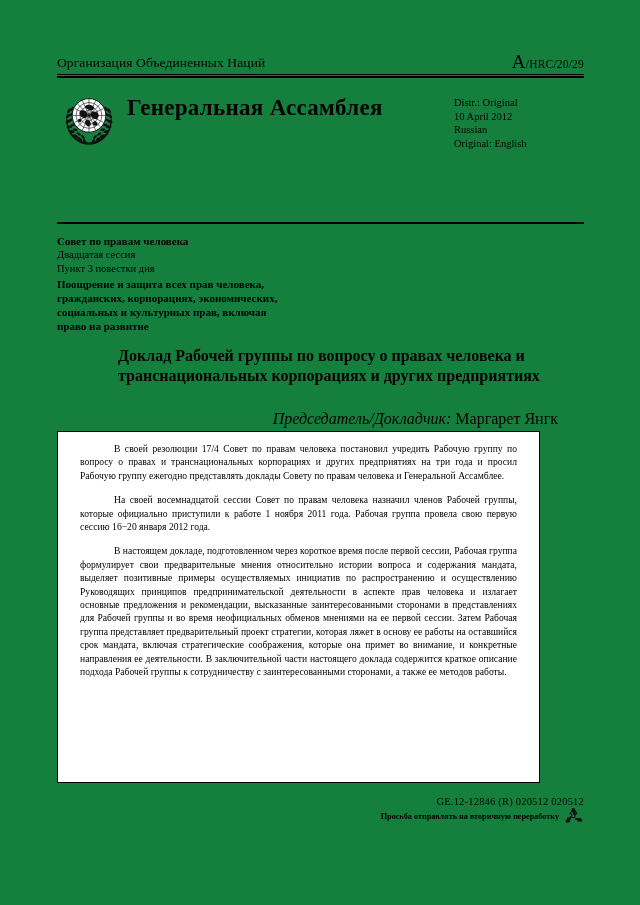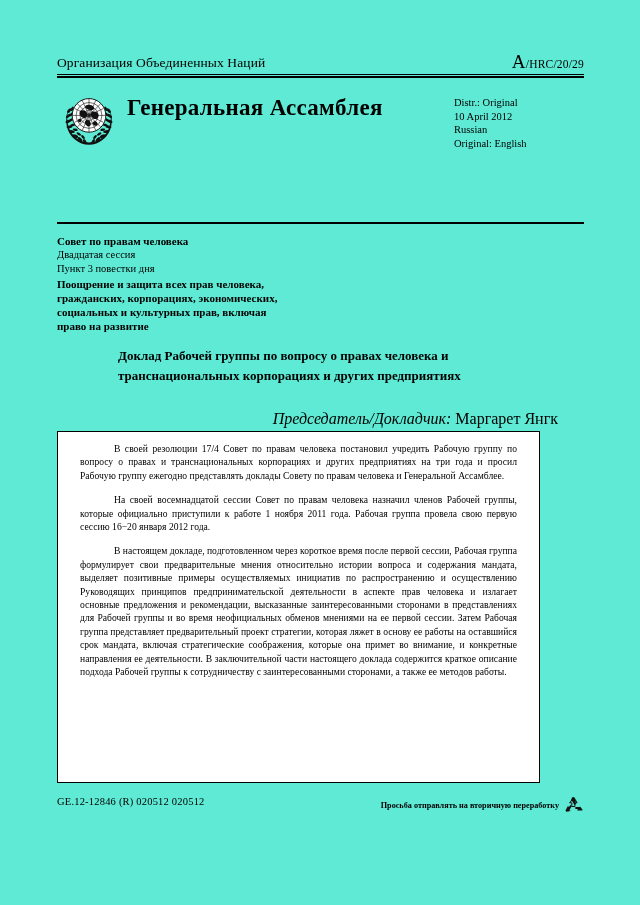--- a/index.html
+++ b/index.html
@@ -14,21 +14,21 @@
     color: #000000;
     position: relative;
     overflow: hidden;
   }
   .page {
     position: absolute;
     left: 0;
     top: 0;
     width: 640px;
     height: 905px;
-    background: #5eead4;
+    background: #15803d;
   }
 
   
   .masthead {
     position: absolute;
     left: 57px;
     top: 52px;
     width: 527px;
   }
   .org-row {
@@ -104,21 +104,21 @@
     line-height: 14.2px;
   }
   .session .b { font-weight: bold; font-size: 11px; }
 
   
   .report-title {
     position: absolute;
     left: 118px;
     top: 346px;
     width: 430px;
-    font-size: 13px;
+    font-size: 16px;
     font-weight: bold;
     line-height: 19.5px;
   }
   .chair-line {
     position: absolute;
     left: 128px;
     top: 410px;
     width: 430px;
     font-size: 16px;
     text-align: right;
@@ -152,22 +152,23 @@
     text-indent: 34px;
   }
 
   
   .footer {
     position: absolute;
     left: 57px;
     top: 796px;
     width: 527px;
     display: flex;
-    align-items: flex-start;
+    align-items: flex-end;
     justify-content: space-between;
+    flex-direction: column;
   }
   .doc-code {
     font-size: 10.5px;
     letter-spacing: .2px;
     white-space: nowrap;
   }
   .recycle-wrap {
     display: flex;
     align-items: center;
     gap: 5px;

